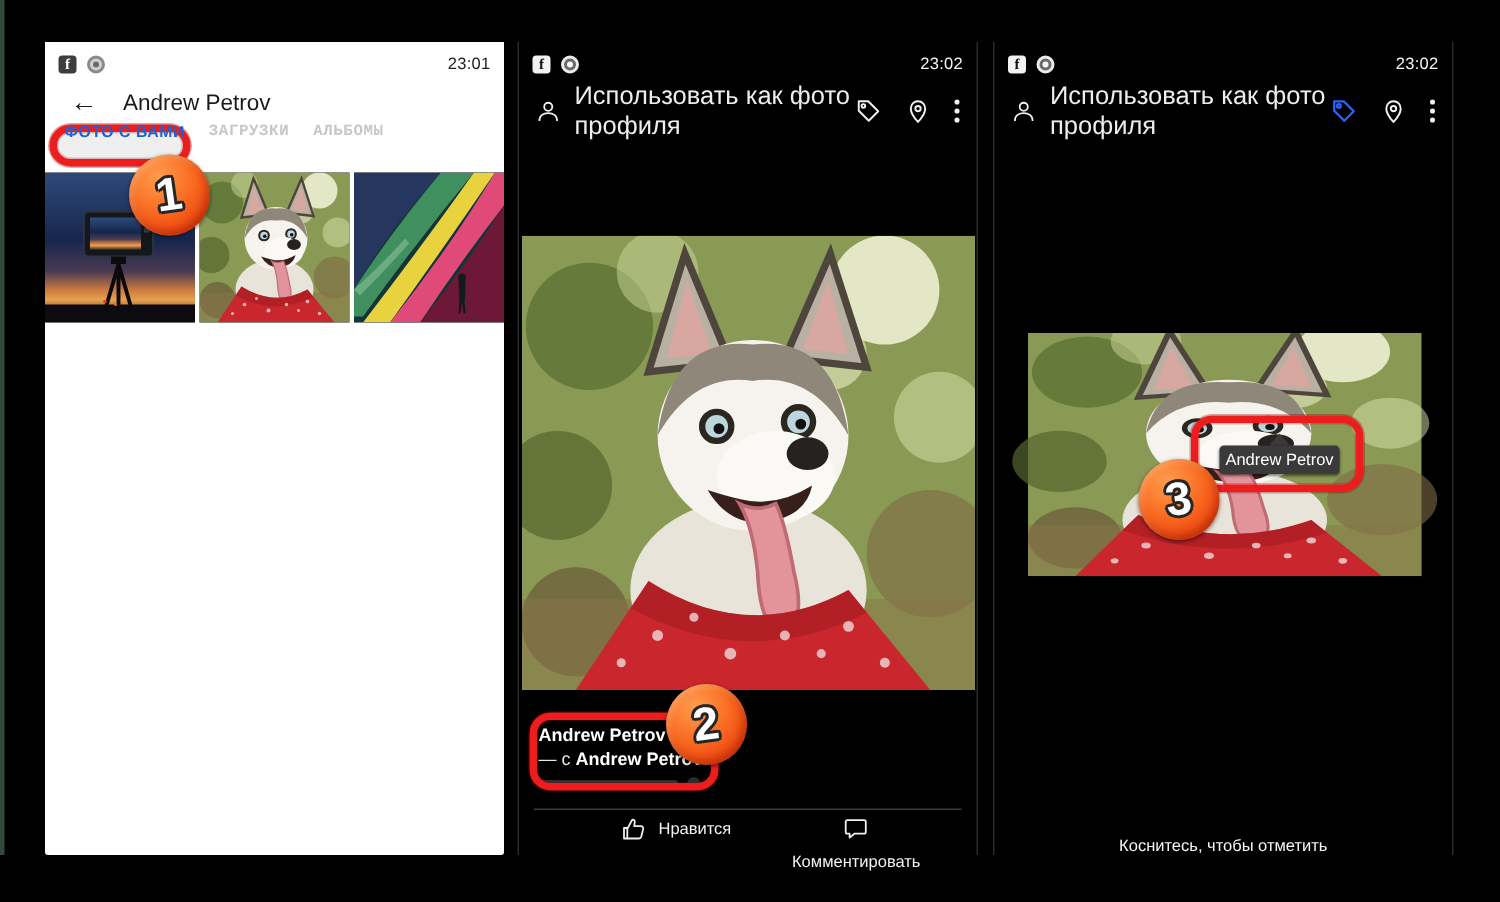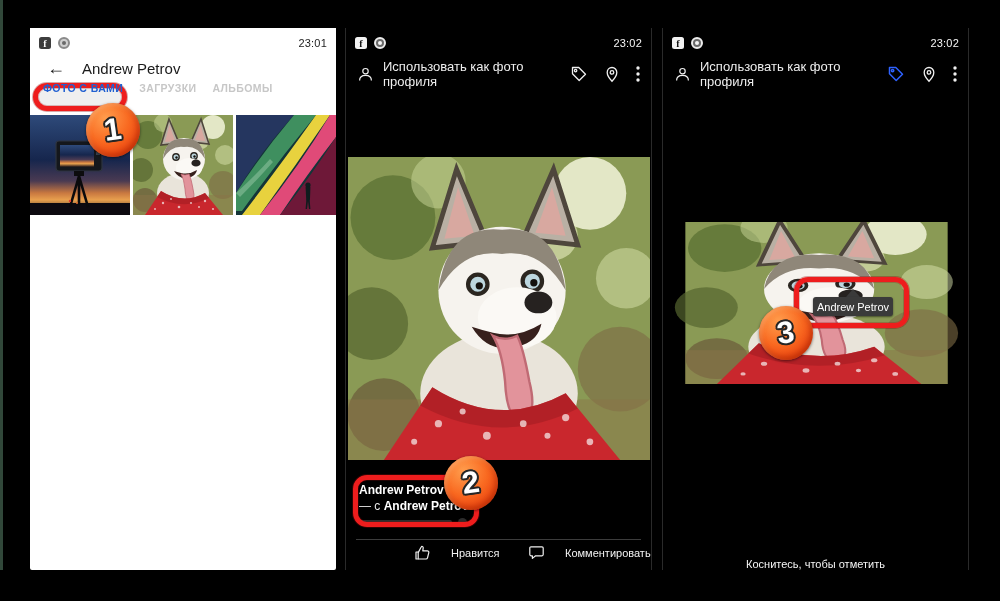--- a/index.html
+++ b/index.html
@@ -27,21 +27,21 @@
   .chromeico.dk:after{background:#6a6a6a;}
   .chromeico.lt:after{background:#f5f5f5;}
 
   
   .hdr{position:absolute;top:24px;left:0;right:0;height:32px;display:flex;align-items:center;padding-left:17px;}
   .backarrow{font-size:18px;color:#1c1c1c;line-height:1;}
   .hdrtitle{margin-left:17px;font-size:15px;color:#1a1a1a;font-weight:500;}
   .tabs{position:absolute;top:54px;left:0;right:0;height:28px;display:flex;align-items:flex-start;z-index:2;}
   .tab{font-size:10.5px;font-weight:bold;letter-spacing:.4px;white-space:nowrap;}
   .tab.active{color:#2160d1;margin-left:13px;}
-  .tab.inactive{color:#c7c7c7;}
+  .tab.inactive{color:#c7c7c7;font-family:Liberation Mono, monospace;}
   .tab+.tab{margin-left:16px;}
   .photorow{position:absolute;top:87px;left:0;right:0;height:100px;display:flex;gap:3px;z-index:0;}
   .photocell{flex:1;overflow:hidden;background:#222;}
   .photocell svg{display:block;width:100%;height:100%;}
 
   
   .hlrect{position:absolute;border:5px solid #ee1d1d;border-radius:14px;box-sizing:border-box;
           box-shadow:0 0 0 1px rgba(140,10,10,.35), inset 0 0 0 1px rgba(140,10,10,.25);}
   #rect1{left:3px;top:55px;width:94px;height:28px;background:#efefef;z-index:1;}
   #rect2{left:7px;top:447px;width:126px;height:52px;z-index:4;}
@@ -53,37 +53,37 @@
   .badge span{color:#fff;font-size:31px;font-weight:bold;transform:rotate(-8deg);
          text-shadow:2px 0 0 #262626,-2px 0 0 #262626,0 2px 0 #262626,0 -2px 0 #262626,
                      1.5px 1.5px 0 #262626,-1.5px -1.5px 0 #262626,1.5px -1.5px 0 #262626,-1.5px 1.5px 0 #262626;}
   #badge1{left:56px;top:75px;}
   #badge2{left:98px;top:428px;}
   #badge3{left:96px;top:278px;}
 
   
   .bar{position:absolute;top:30px;left:0;right:0;height:32px;display:flex;align-items:center;
        padding:0 11px;box-sizing:border-box;}
-  .barlabel{margin-left:9px;font-size:13px;color:#ededed;}
+  .barlabel{margin-left:9px;font-size:17px;color:#ededed;}
   .baricons{margin-left:auto;display:flex;align-items:center;gap:16px;}
   .icon16 svg{display:block;}
 
   
   .bigphoto{position:absolute;top:129px;left:2px;width:302px;height:303px;overflow:hidden;}
   .bigphoto svg{display:block;width:100%;height:100%;}
   .cap{position:absolute;left:13px;top:454px;z-index:5;color:#fff;}
   .capline{font-size:12px;line-height:16px;}
   .b{font-weight:bold;}
   .cappfx{color:#e8e8e8;}
   .meta-smudge{position:absolute;left:14px;top:492px;width:92px;height:6px;background:#565656;opacity:.55;border-radius:2px;}
   .meta-dot{position:absolute;left:112px;top:490px;width:9px;height:9px;border-radius:50%;background:#4a4a4a;opacity:.6;}
   .divider{position:absolute;left:10px;right:10px;top:511px;height:1px;background:#3c3c3c;}
-  .action{position:absolute;top:516px;display:flex;align-items:center;gap:20px;color:#f2f2f2;font-size:11px;}
+  .action{position:absolute;top:516px;display:flex;align-items:center;gap:8px;color:#f2f2f2;font-size:11px;}
   #act-like{left:68px;}
-  #act-comment{left:182px;}
+  #act-comment{left:182px;flex-direction:column;}
 
   
   .widephoto{position:absolute;top:194px;left:1px;width:305px;height:170px;overflow:hidden;}
   .widephoto svg{display:block;width:100%;height:100%;}
   .tagtip{position:absolute;left:150px;top:269px;width:80px;height:19px;background:#3a3a3a;border-radius:3px;
           color:#fff;font-size:11px;display:flex;align-items:center;justify-content:center;z-index:5;
           box-shadow:0 1px 2px rgba(0,0,0,.5);}
   .tagcaret{position:absolute;left:183px;top:261px;width:0;height:0;z-index:5;
           border-left:7px solid transparent;border-right:7px solid transparent;border-bottom:8px solid #3a3a3a;}
   .hint{position:absolute;left:0;right:0;top:530px;text-align:center;font-size:11px;color:#f5f5f5;}

